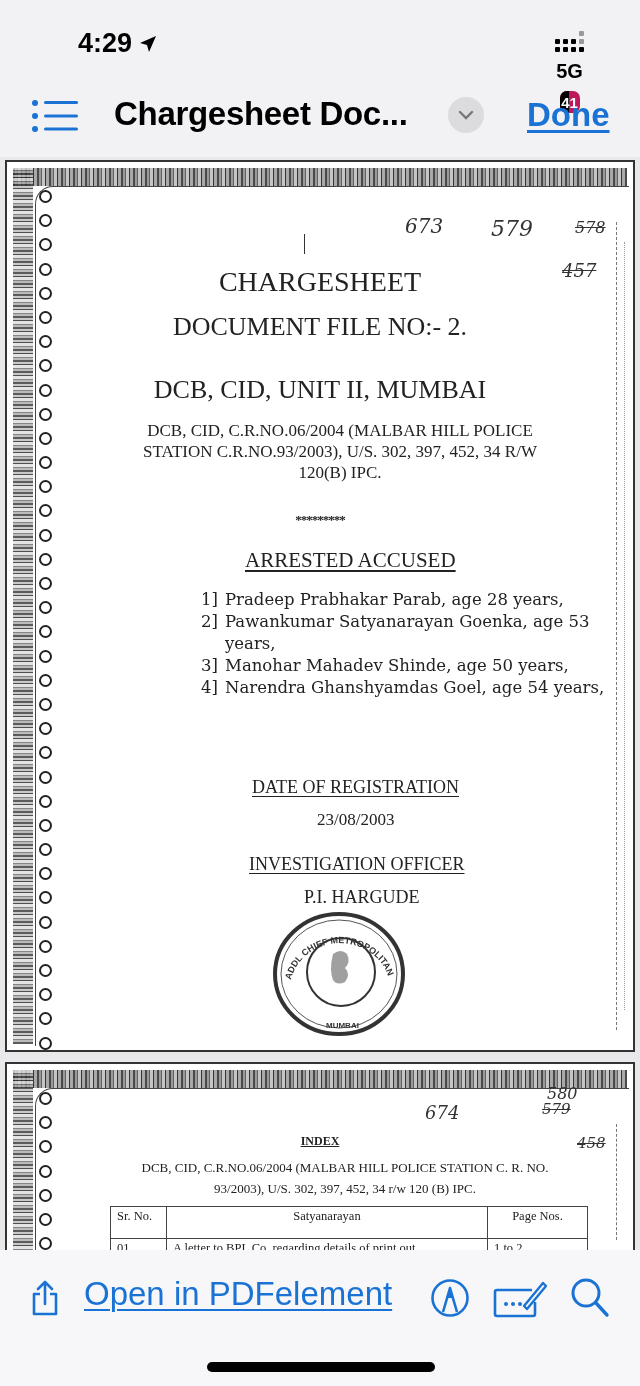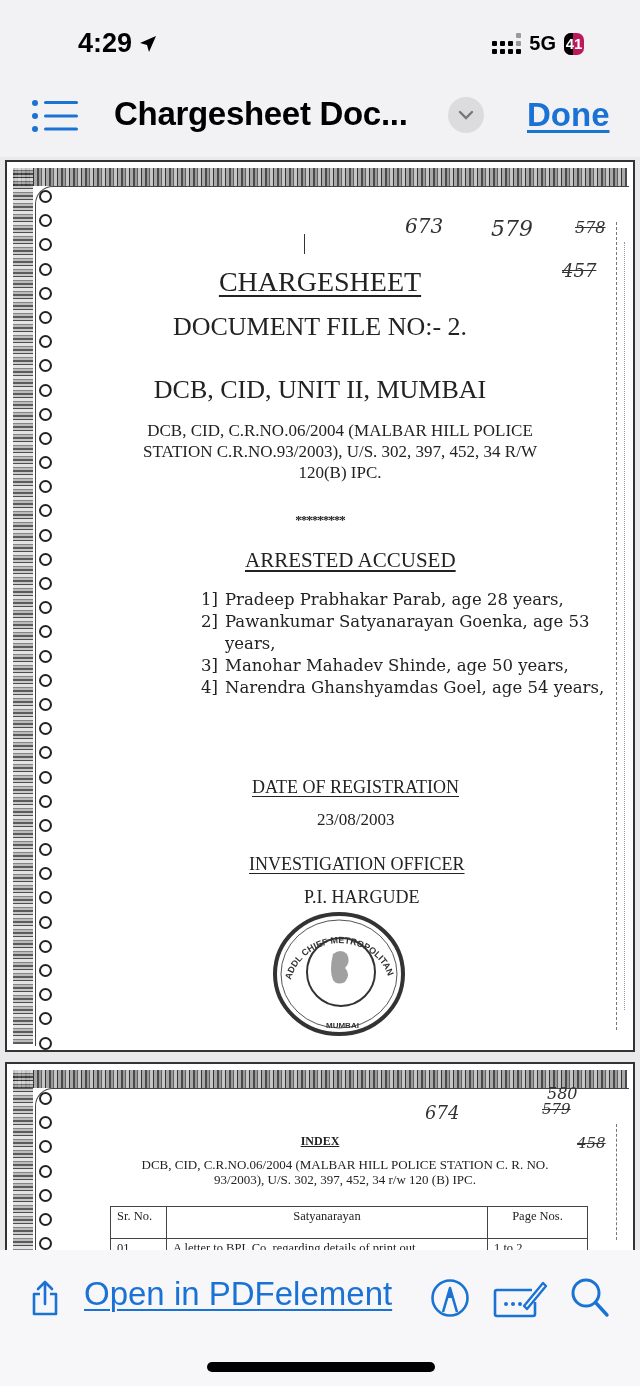--- a/index.html
+++ b/index.html
@@ -1,19 +1,19 @@
 <!DOCTYPE html>
 <html><head>
 <meta charset="utf-8">
 <style>
   * { box-sizing: border-box; margin: 0; padding: 0; }
   html, body { width: 640px; height: 1386px; overflow: hidden; background: #f2f2f4; font-family: "Liberation Sans", "DejaVu Sans", sans-serif; }
   .status-bar { position: absolute; top: 0; left: 0; width: 640px; height: 80px; }
   .time { position: absolute; left: 78px; top: 28px; font-size: 27px; font-weight: 600; color: #000; display: flex; align-items: center; gap: 6px; }
-  .status-right { position: absolute; right: 56px; top: 32px; display: flex; align-items: center; gap: 8px; }
+  .status-right { position: absolute; right: 56px; top: 32px; display: flex; align-items: center; gap: 8px; flex-direction: column; }
   .signal { display: flex; gap: 3px; align-items: flex-end; height: 20px; }
   .signal span { width: 5px; height: 5px; background: #000; border-radius: 1px; display: block; }
   .signal .col { display: flex; flex-direction: column; gap: 3px; }
   .net { font-size: 20px; font-weight: 600; color: #000; }
   .battery { width: 20px; height: 22px; background: #be185d; border-radius: 7px; position: relative; overflow: hidden; }
   .battery .fill { position: absolute; left: 0; top: 0; bottom: 0; width: 45%; background: #000; }
   .battery .txt { position: absolute; inset: 0; display: flex; align-items: center; justify-content: center; color: #fff; font-size: 15px; font-weight: 700; }
 
   .nav-bar { position: absolute; top: 80px; left: 0; width: 640px; height: 75px; display: flex; align-items: center; }
   .list-icon { position: absolute; left: 30px; top: 18px; width: 50px; height: 36px; }
@@ -32,37 +32,37 @@
   .inner-border { position: absolute; top: 24px; left: 28px; right: 4px; bottom: 4px; border-left: 1px solid #444; border-top: 1px solid #444; border-top-left-radius: 18px; }
   .holes { position: absolute; left: 32px; top: 28px; display: flex; flex-direction: column; gap: 11.2px; }
   .hole { width: 13px; height: 13px; border: 2.5px solid #222; border-radius: 50%; }
   .right-rule { position: absolute; right: 16px; top: 60px; bottom: 20px; border-right: 1px dashed #777; }
   .right-rule2 { position: absolute; right: 8px; top: 80px; bottom: 40px; border-right: 1px dotted #999; }
 
   .serif { font-family: "Liberation Serif", "DejaVu Serif", serif; color: #222; }
   .hw { position: absolute; font-family: "DejaVu Serif", serif; font-style: italic; color: #333; }
   .c { position: absolute; left: 0; right: 0; text-align: center; }
   .h-charge { top: 104px; font-size: 28px; }
-  .h-charge span { text-decoration: underline; text-underline-offset: 4px; }
+  .h-charge span { text-underline-offset: 4px; }
   .h-file { top: 150px; font-size: 26px; }
   .h-dcb { top: 213px; font-size: 26px; }
   .h-crno { top: 258px; font-size: 17px; line-height: 21px; padding: 0 80px 0 120px; }
   .stars { top: 350px; font-size: 13px; font-weight: bold; letter-spacing: -1px; }
   .h-arr { top: 386px; left: 238px; font-size: 21px; position: absolute; text-decoration: underline; text-underline-offset: 3px; }
   .acc-list { position: absolute; top: 427px; left: 194px; width: 410px; font-family: "DejaVu Serif", serif; font-size: 16.5px; line-height: 22px; color: #222; }
   .acc-item { display: flex; }
   .acc-num { width: 24px; flex-shrink: 0; }
   .h-date { top: 615px; left: 245px; position: absolute; font-size: 18px; text-decoration: underline; text-underline-offset: 3px; }
   .date-val { top: 648px; left: 310px; position: absolute; font-size: 17px; }
   .h-io { top: 692px; left: 242px; position: absolute; font-size: 18px; text-decoration: underline; text-underline-offset: 3px; }
   .io-val { top: 725px; left: 297px; position: absolute; font-size: 18px; }
   .seal { position: absolute; left: 264px; top: 748px; width: 140px; height: 128px; }
 
   .p2-index { top: 70px; font-size: 12px; font-weight: bold; text-decoration: underline; }
-  .p2-crno { top: 93px; font-size: 13px; line-height: 15px; padding: 0 60px 0 110px; }
+  .p2-crno { top: 93px; font-size: 13px; line-height: 21px; padding: 0 60px 0 110px; }
   .p2-table { position: absolute; top: 142px; left: 103px; width: 478px; border-collapse: collapse; font-family: "Liberation Serif", serif; font-size: 12.5px; color: #222; }
   .p2-table td, .p2-table th { border: 1px solid #444; padding: 2px 6px; font-weight: normal; vertical-align: top; }
 
   .bottom-bar { position: absolute; top: 1250px; left: 0; width: 640px; height: 136px; background: #f7f7f9; }
   .share-icon { position: absolute; left: 30px; top: 30px; width: 30px; height: 36px; }
   .open-btn { position: absolute; left: 84px; top: 25px; font-size: 33px; color: #1a73d4; text-decoration: underline; text-underline-offset: 4px; text-decoration-thickness: 2px; }
   .markup-icon { position: absolute; left: 430px; top: 28px; width: 40px; height: 40px; }
   .form-icon { position: absolute; left: 492px; top: 28px; width: 56px; height: 40px; }
   .search-icon { position: absolute; left: 570px; top: 27px; width: 40px; height: 42px; }
   .home-bar { position: absolute; left: 207px; top: 112px; width: 228px; height: 10px; background: #000; border-radius: 5px; }

